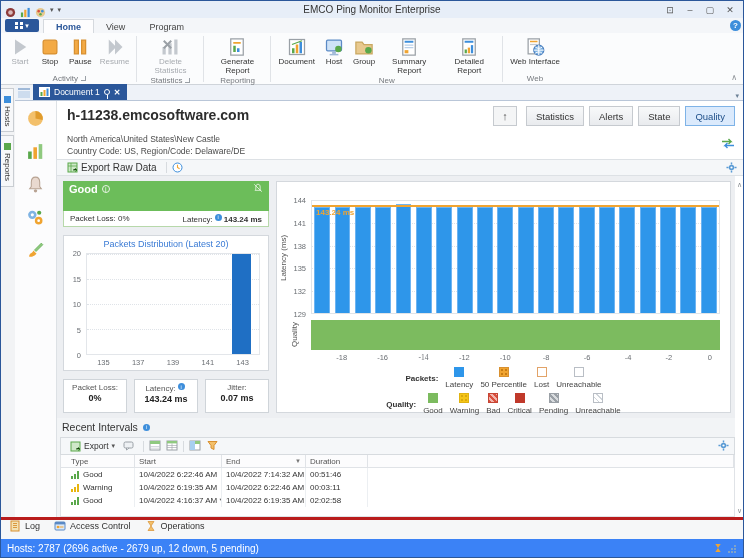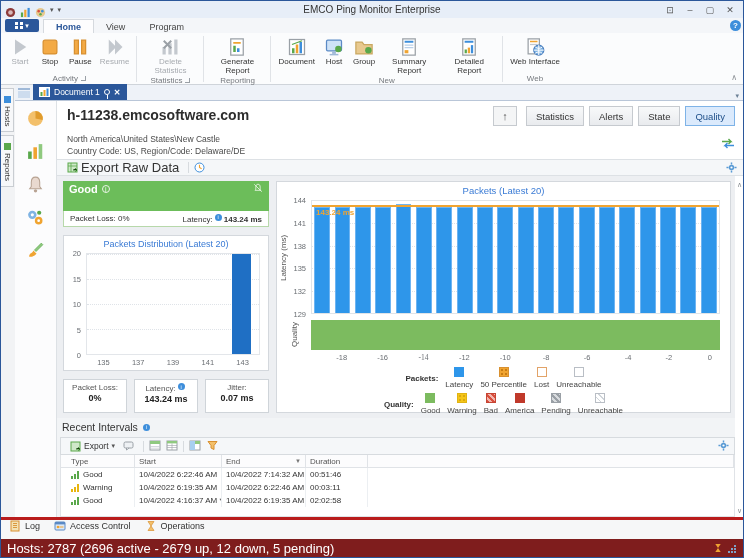--- a/index.html
+++ b/index.html
@@ -77,21 +77,21 @@
   .upbtn { width:24px; height:20px; border:1px solid #c6cacf; background:#f4f5f6; color:#555;
     display:flex; align-items:center; justify-content:center; font-size:11px; margin-right:4px; }
   .vbtn { height:20px; padding:0 9px; border:1px solid #c6cacf; background:linear-gradient(#f8f9fa,#e9ebee);
     font-size:9.5px; color:#333; display:flex; align-items:center; }
   .vbtn.active { background:#dbeafc; border-color:#7eb3e7; color:#1d4e89; }
   .host-loc1 { position:absolute; left:10px; top:33px; font-size:8.5px; color:#4a4a4a; }
   .host-loc2 { position:absolute; left:10px; top:45px; font-size:8.5px; color:#4a4a4a; }
   .refresh-ic { position:absolute; right:8px; top:34px; }
   .toolbar { position:absolute; top:58px; left:0; right:0; height:17px; background:#f5f7f9;
     border-top:1px solid #dde1e5; border-bottom:1px solid #dde1e5; display:flex; align-items:center; padding:0 6px; }
-  .tbtn { display:flex; align-items:center; gap:3px; font-size:13px; color:#333; padding:1px 4px; }
+  .tbtn { display:flex; align-items:center; gap:3px; font-size:10px; color:#333; padding:1px 4px; }
   .tsep { width:1px; height:11px; background:#d7dbdf; margin:0 5px; }
   .gear-right { margin-left:auto; }
   
   .dashboard { position:absolute; top:75px; left:0; right:8px; height:242px; background:#edeff2;
     padding:5px 4px 5px 6px; display:flex; gap:7px; }
   .left-col { width:206px; display:flex; flex-direction:column; }
   .status-card { height:46px; margin-bottom:8px; }
   .sc-head { background:#6cbd5a; height:30px; padding:2px 6px 0; color:#fff; }
   .sc-r1 { display:flex; align-items:center; font-size:11px; font-weight:bold; }
   .sc-r1 .info { font-weight:normal; font-size:7px; border:1px solid #eaf5e6; border-radius:50%;
@@ -171,22 +171,22 @@
   .minibars i:nth-child(3){ left:6px; height:8px; }
   .mb-good i { background:#5aa84b; } .mb-warning i { background:#e8b50f; }
   
   .vscroll-up { position:absolute; right:1px; top:80px; font-size:7px; color:#8a8f94; }
   .vscroll-dn { position:absolute; right:1px; bottom:2px; font-size:7px; color:#8a8f94; }
   
   .bottomtabs { position:absolute; left:0; right:0; bottom:18px; height:22px; background:#f6f7f8;
     border-top:3px solid #b91c1c; display:flex; align-items:flex-start; gap:14px; padding:0 8px; }
   .btab { display:flex; align-items:center; gap:4px; font-size:9px; color:#333; }
   .btab svg { width:12px; height:12px; }
-  .statusbar { position:absolute; left:0; right:0; bottom:0; height:18px; background:#7f1d1d;
-    color:#fff; font-size:13px; display:flex; align-items:center; padding:0 6px; }
+  .statusbar { position:absolute; left:0; right:0; bottom:0; height:18px; background:#3b82f6;
+    color:#fff; font-size:10px; display:flex; align-items:center; padding:0 6px; }
   .sb-right { margin-left:auto; display:flex; align-items:center; gap:6px; }
   .grip { width:9px; height:9px; background:
     radial-gradient(circle at 7px 2px,#7fa2c8 1px, transparent 1.2px),
     radial-gradient(circle at 4px 5px,#7fa2c8 1px, transparent 1.2px),
     radial-gradient(circle at 7px 5px,#7fa2c8 1px, transparent 1.2px),
     radial-gradient(circle at 1px 8px,#7fa2c8 1px, transparent 1.2px),
     radial-gradient(circle at 4px 8px,#7fa2c8 1px, transparent 1.2px),
     radial-gradient(circle at 7px 8px,#7fa2c8 1px, transparent 1.2px); }
 </style>
 </head>
@@ -543,21 +543,20 @@
               <div class="mvalue">143.24 ms</div>
             </div>
             <div class="metric">
               <div class="mlabel">Jitter:</div>
               <div class="mvalue">0.07 ms</div>
             </div>
           </div>
       </div>
 
       <div class="pk-panel">
-        <div class="panel-title" style="font-size:9.5px">Packets (Latest 20)</div>
         <div class="pk-ylabel">Latency (ms)</div>
         <div class="pk-yticks" id="pkYTicks">
             <div class="ytick" style="top: 0%;">144</div>
             <div class="ytick" style="top: 20%;">141</div>
             <div class="ytick" style="top: 40%;">138</div>
             <div class="ytick" style="top: 60%;">135</div>
             <div class="ytick" style="top: 80%;">132</div>
             <div class="ytick" style="top: 100%;">129</div>
           </div>
         <div class="pk-plot" id="pkPlot">
@@ -672,21 +671,21 @@
               <div class="legend-item">
                 <div class="sw sw-warning"></div>
                 <div>Warning</div>
               </div>
               <div class="legend-item">
                 <div class="sw sw-bad"></div>
                 <div>Bad</div>
               </div>
               <div class="legend-item">
                 <div class="sw sw-critical"></div>
-                <div>America</div>
+                <div>Critical</div>
               </div>
               <div class="legend-item">
                 <div class="sw sw-pending"></div>
                 <div>Pending</div>
               </div>
               <div class="legend-item">
                 <div class="sw sw-unreachable-quality"></div>
                 <div>Unreachable</div>
               </div>
             </div>

